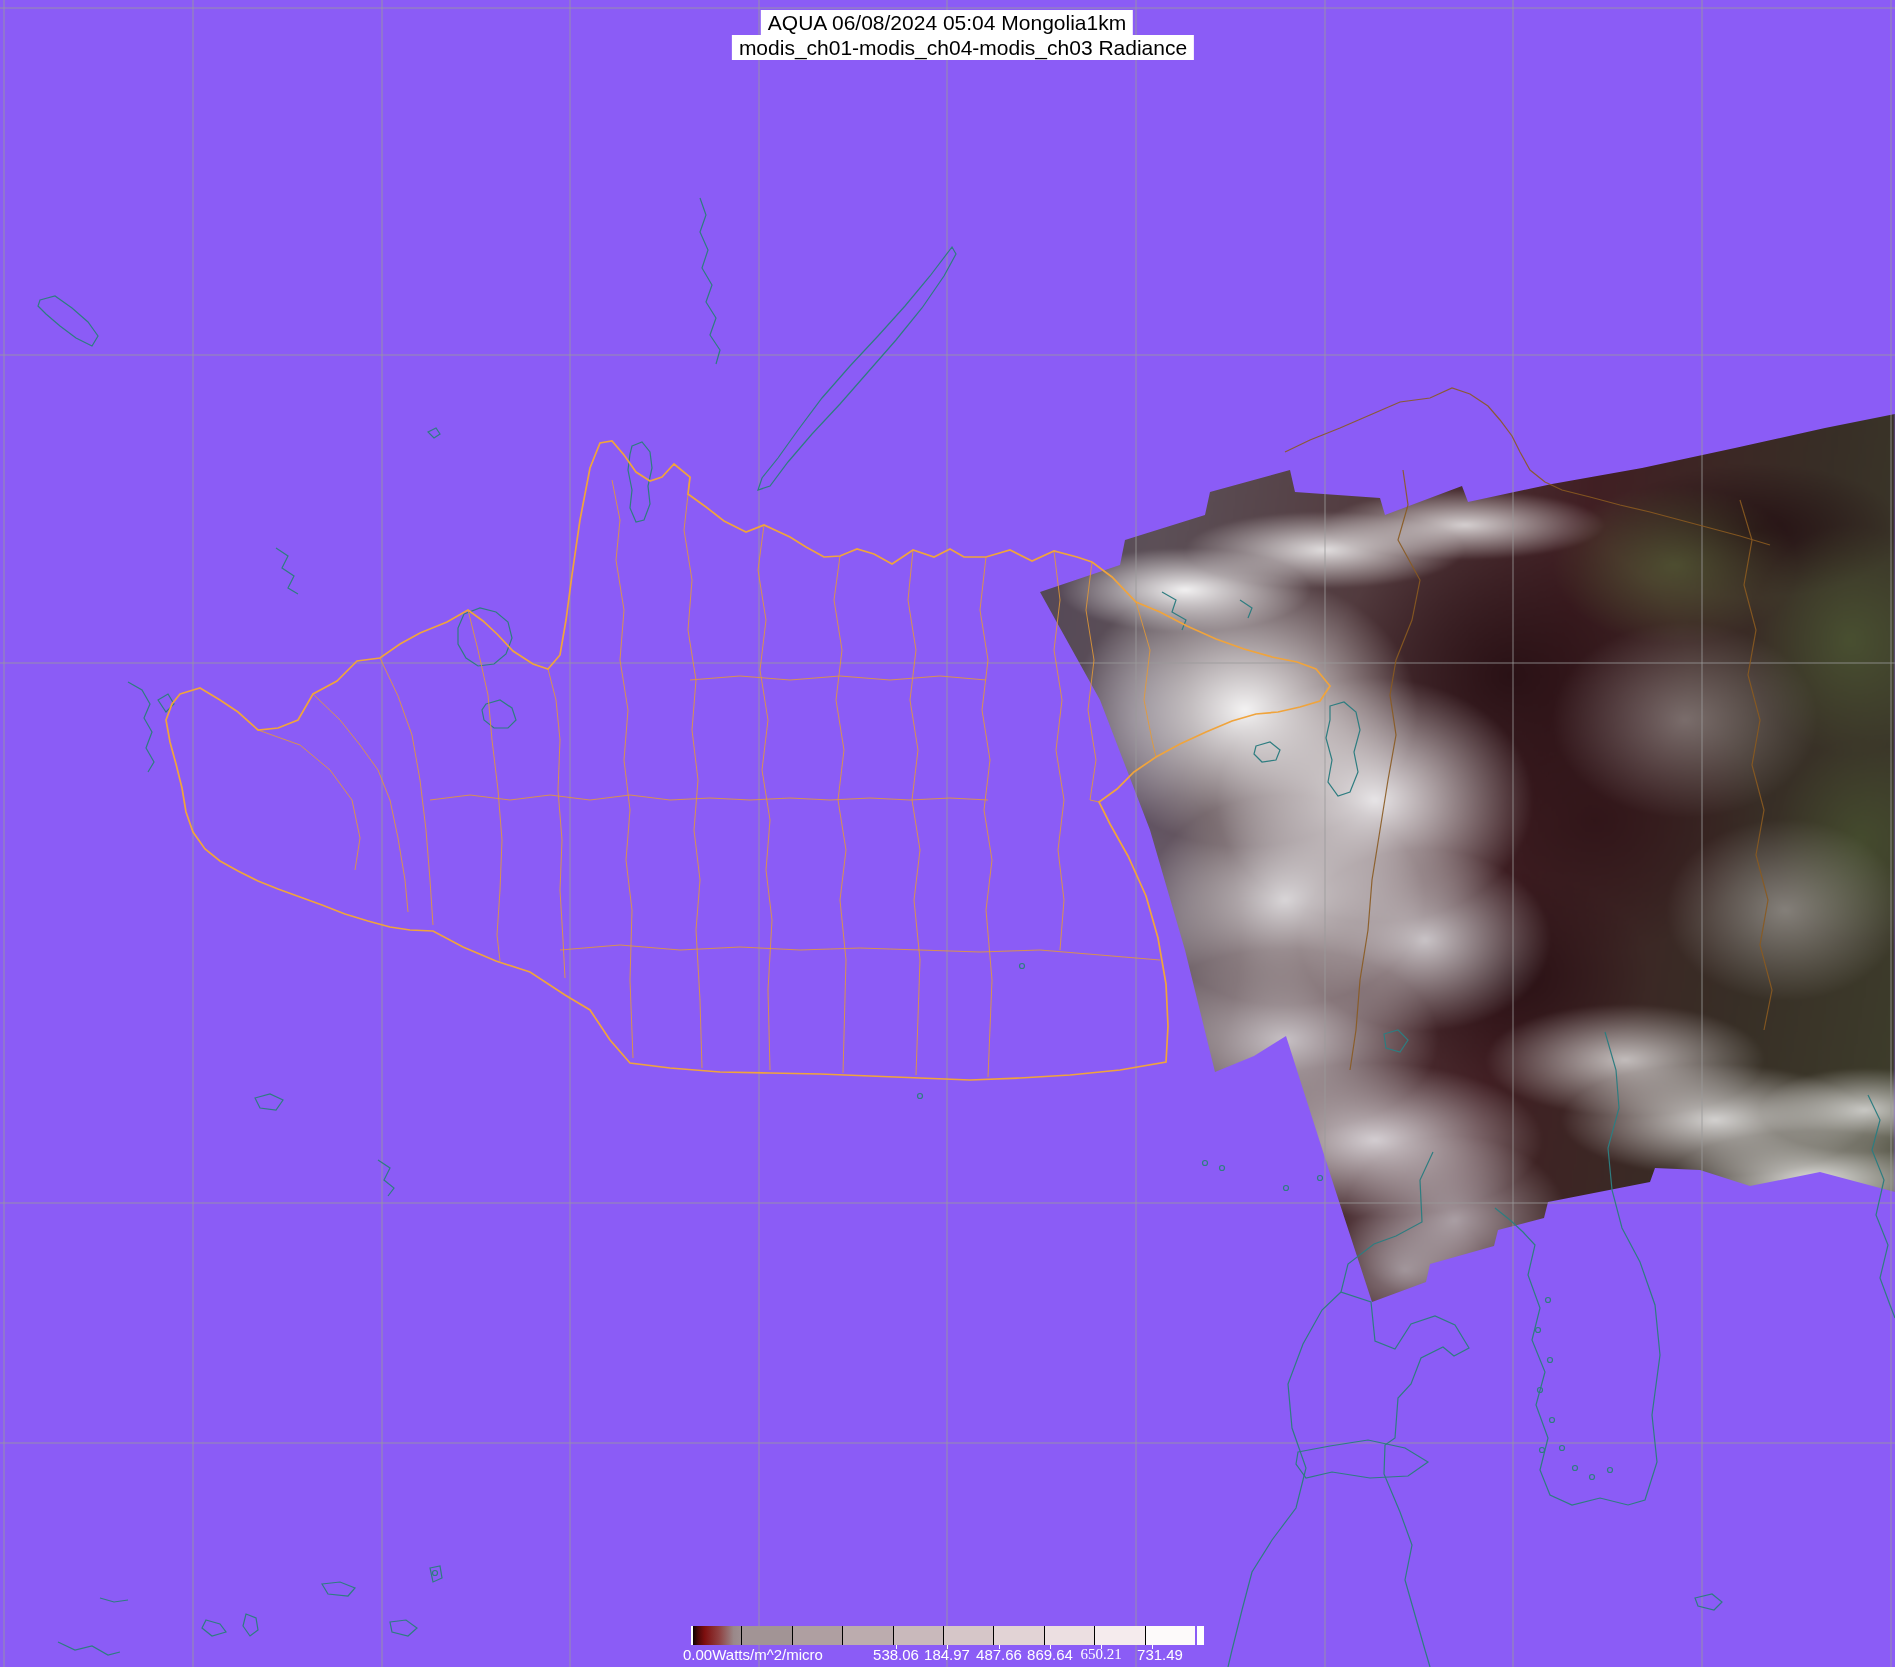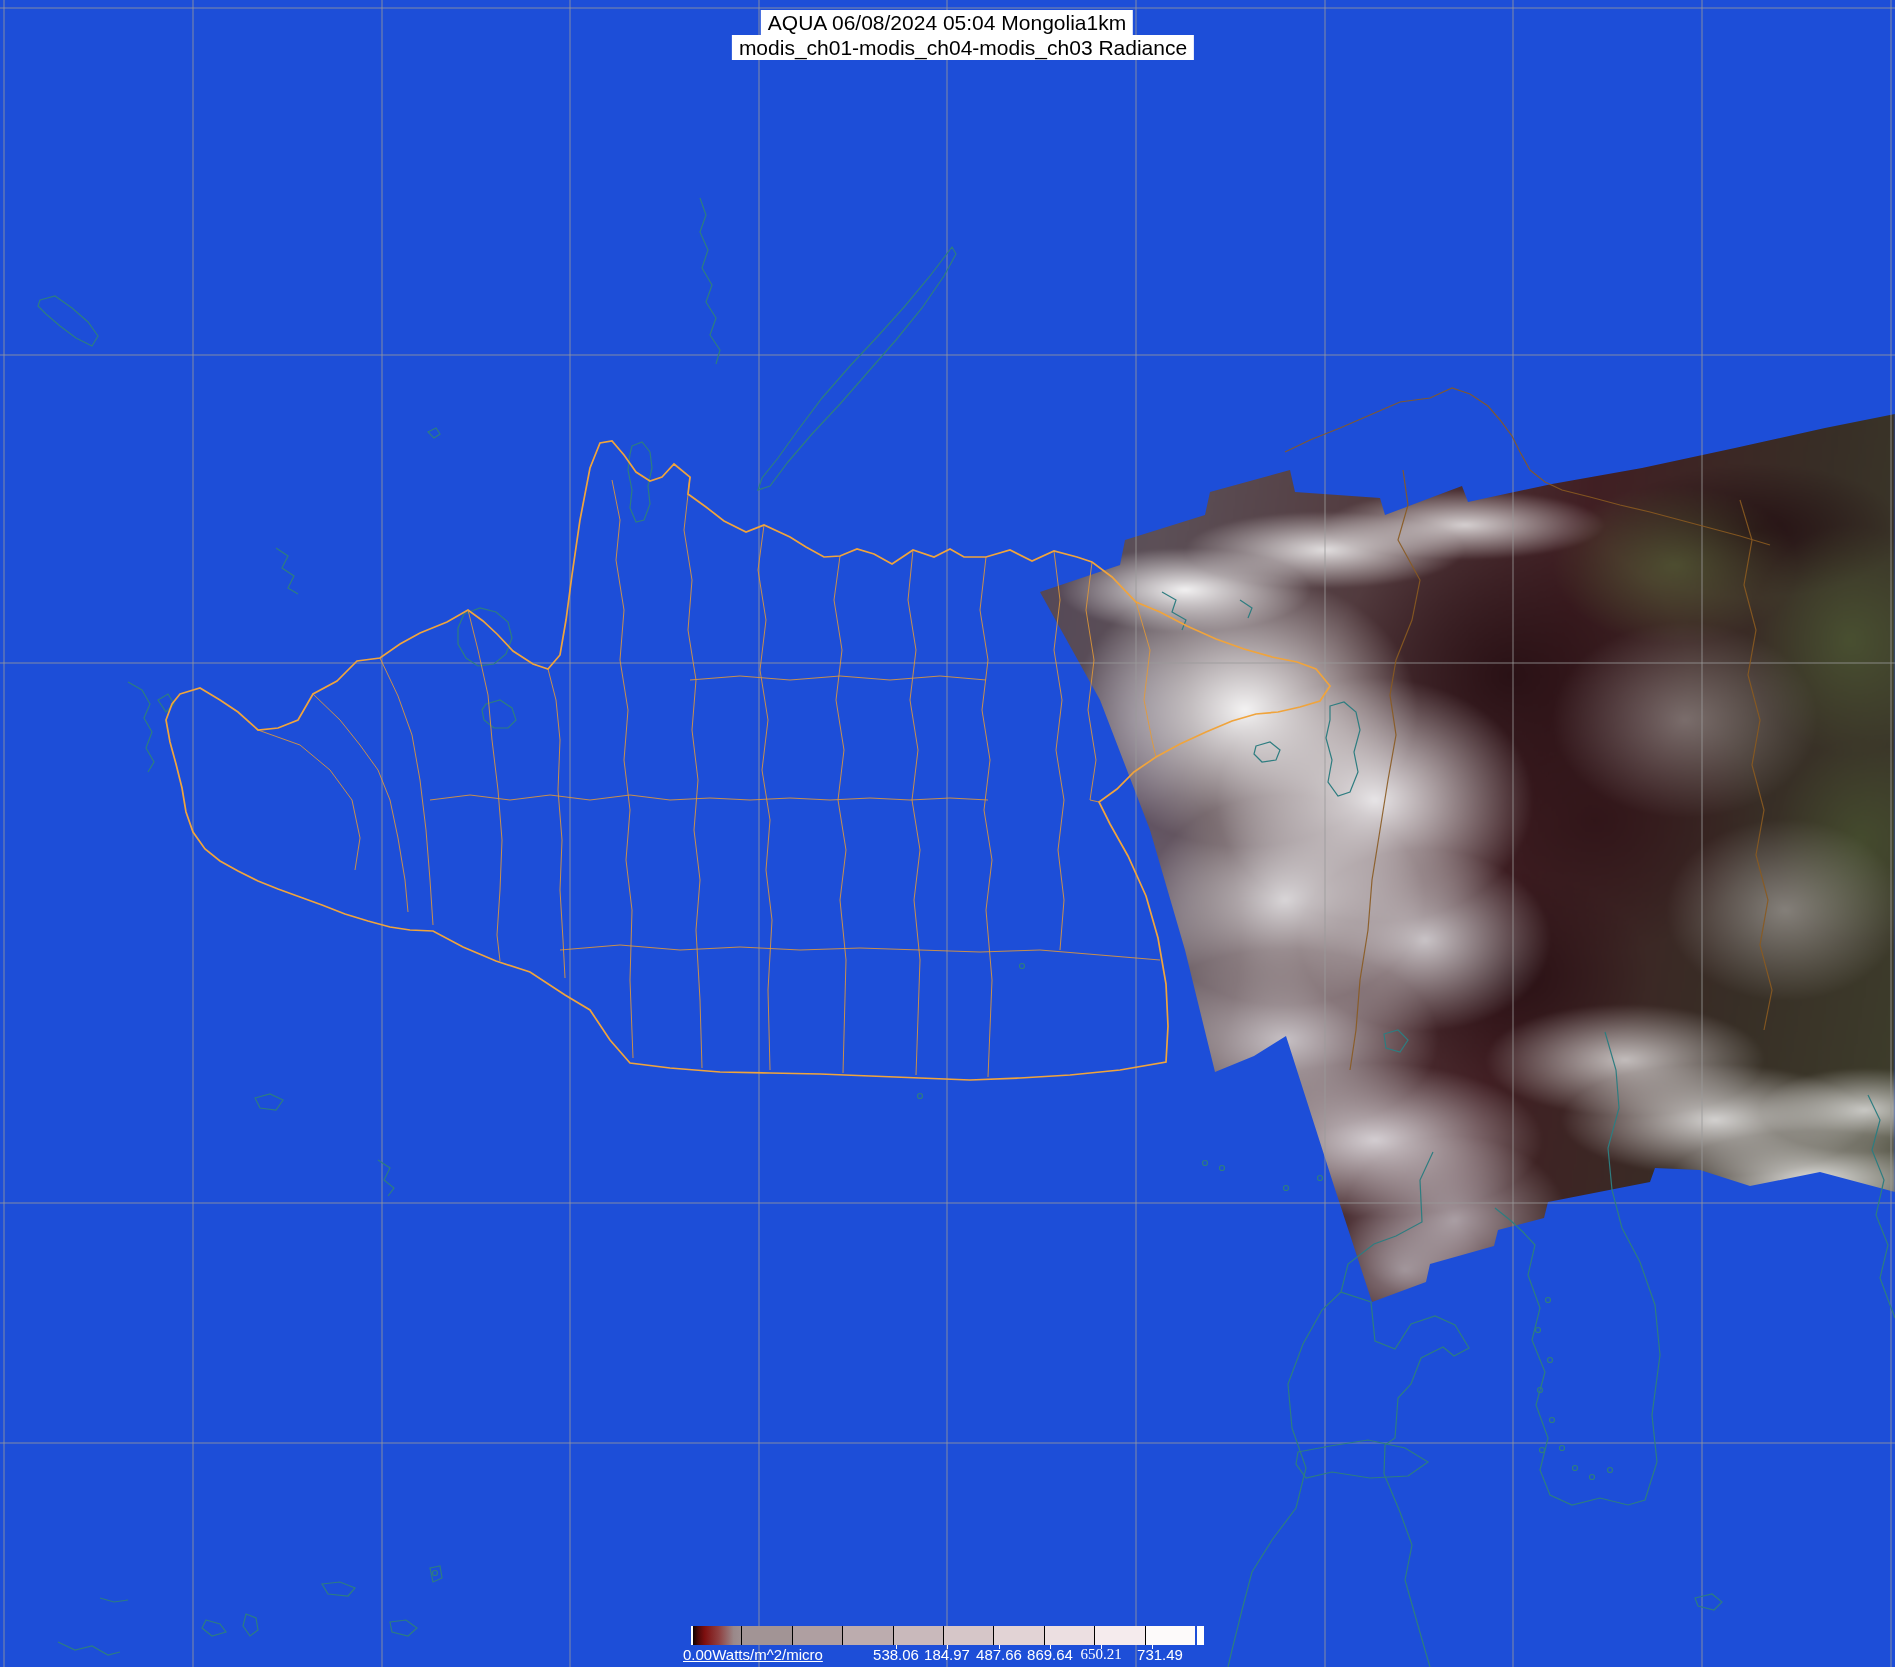--- a/index.html
+++ b/index.html
@@ -1,16 +1,16 @@
 <!DOCTYPE html>
 <html><head>
 <meta charset="utf-8">
 <style>
   html,body{margin:0;padding:0;background:#000;}
-  #viewport{position:relative;width:1895px;height:1667px;background:#1d4ed8;overflow:hidden;
+  #viewport{position:relative;width:1895px;height:1667px;background:#8b5cf6;overflow:hidden;
     font-family:"Liberation Sans",sans-serif;}
   
   #swath{position:absolute;left:985px;top:410px;width:910px;height:900px;}
   #swath-texture{position:absolute;inset:0;filter:blur(1px);background-color:#241318;
     background-image:
       radial-gradient(180px 60px at 200px 180px, rgba(255,255,255,.92), rgba(255,255,255,0) 70%),
       radial-gradient(200px 55px at 340px 140px, rgba(250,250,250,.85), rgba(255,255,255,0) 70%),
       radial-gradient(200px 50px at 480px 115px, rgba(248,248,248,.8), rgba(255,255,255,0) 70%),
       radial-gradient(240px 190px at 260px 300px, rgba(252,252,252,.95), rgba(255,255,255,0) 72%),
       radial-gradient(220px 170px at 390px 390px, rgba(248,248,250,.9), rgba(255,255,255,0) 72%),
@@ -43,21 +43,21 @@
   .title-line{position:absolute;left:947px;transform:translateX(-50%);background:#fff;color:#000;
     font-size:21px;line-height:25px;padding:0 7px;white-space:nowrap;}
   #title-line-1{top:10px;}
   #title-line-2{top:35px;margin-left:16px;}
   
   #colorbar{position:absolute;left:692px;top:1626px;width:503px;height:19px;display:flex;}
   #colorbar .seg{height:100%;flex:1;border-left:1px solid #000;}
   #colorbar .seg:first-child{border-left:none;}
   #colorbar-startline{position:absolute;left:691px;top:1626px;width:2px;height:19px;background:#fff;}
   #colorbar-endcap{position:absolute;left:1197px;top:1626px;width:7px;height:19px;background:#fff;}
-  #colorbar-unit{position:absolute;left:683px;top:1646px;color:#fff;font-size:15px;text-decoration:underline;}
+  #colorbar-unit{position:absolute;left:683px;top:1646px;color:#fff;font-size:15px;}
   .cb-tick-label{position:absolute;top:1646px;transform:translateX(-50%);color:#fff;font-size:15px;}
   .cb-tick-mark{position:absolute;top:1645px;width:1px;height:4px;background:#fff;}
 </style>
 </head>
 <body>
 
 <div id="viewport">
 
   <div id="swath" style="clip-path: polygon(55px 182px, 135px 155px, 140px 130px, 220px 105px, 225px 82px, 305px 60px, 310px 82px, 395px 88px, 400px 105px, 477px 76px, 483px 92px, 567px 74px, 657px 58px, 750px 38px, 840px 18px, 910px 4px, 910px 782px, 835px 762px, 765px 776px, 715px 760px, 670px 758px, 665px 772px, 563px 792px, 559px 808px, 513px 820px, 509px 836px, 445px 854px, 441px 872px, 387px 892px, 349px 776px, 301px 626px, 269px 646px, 230px 662px, 200px 540px, 165px 420px, 115px 290px);">
     <div id="swath-texture"></div>

